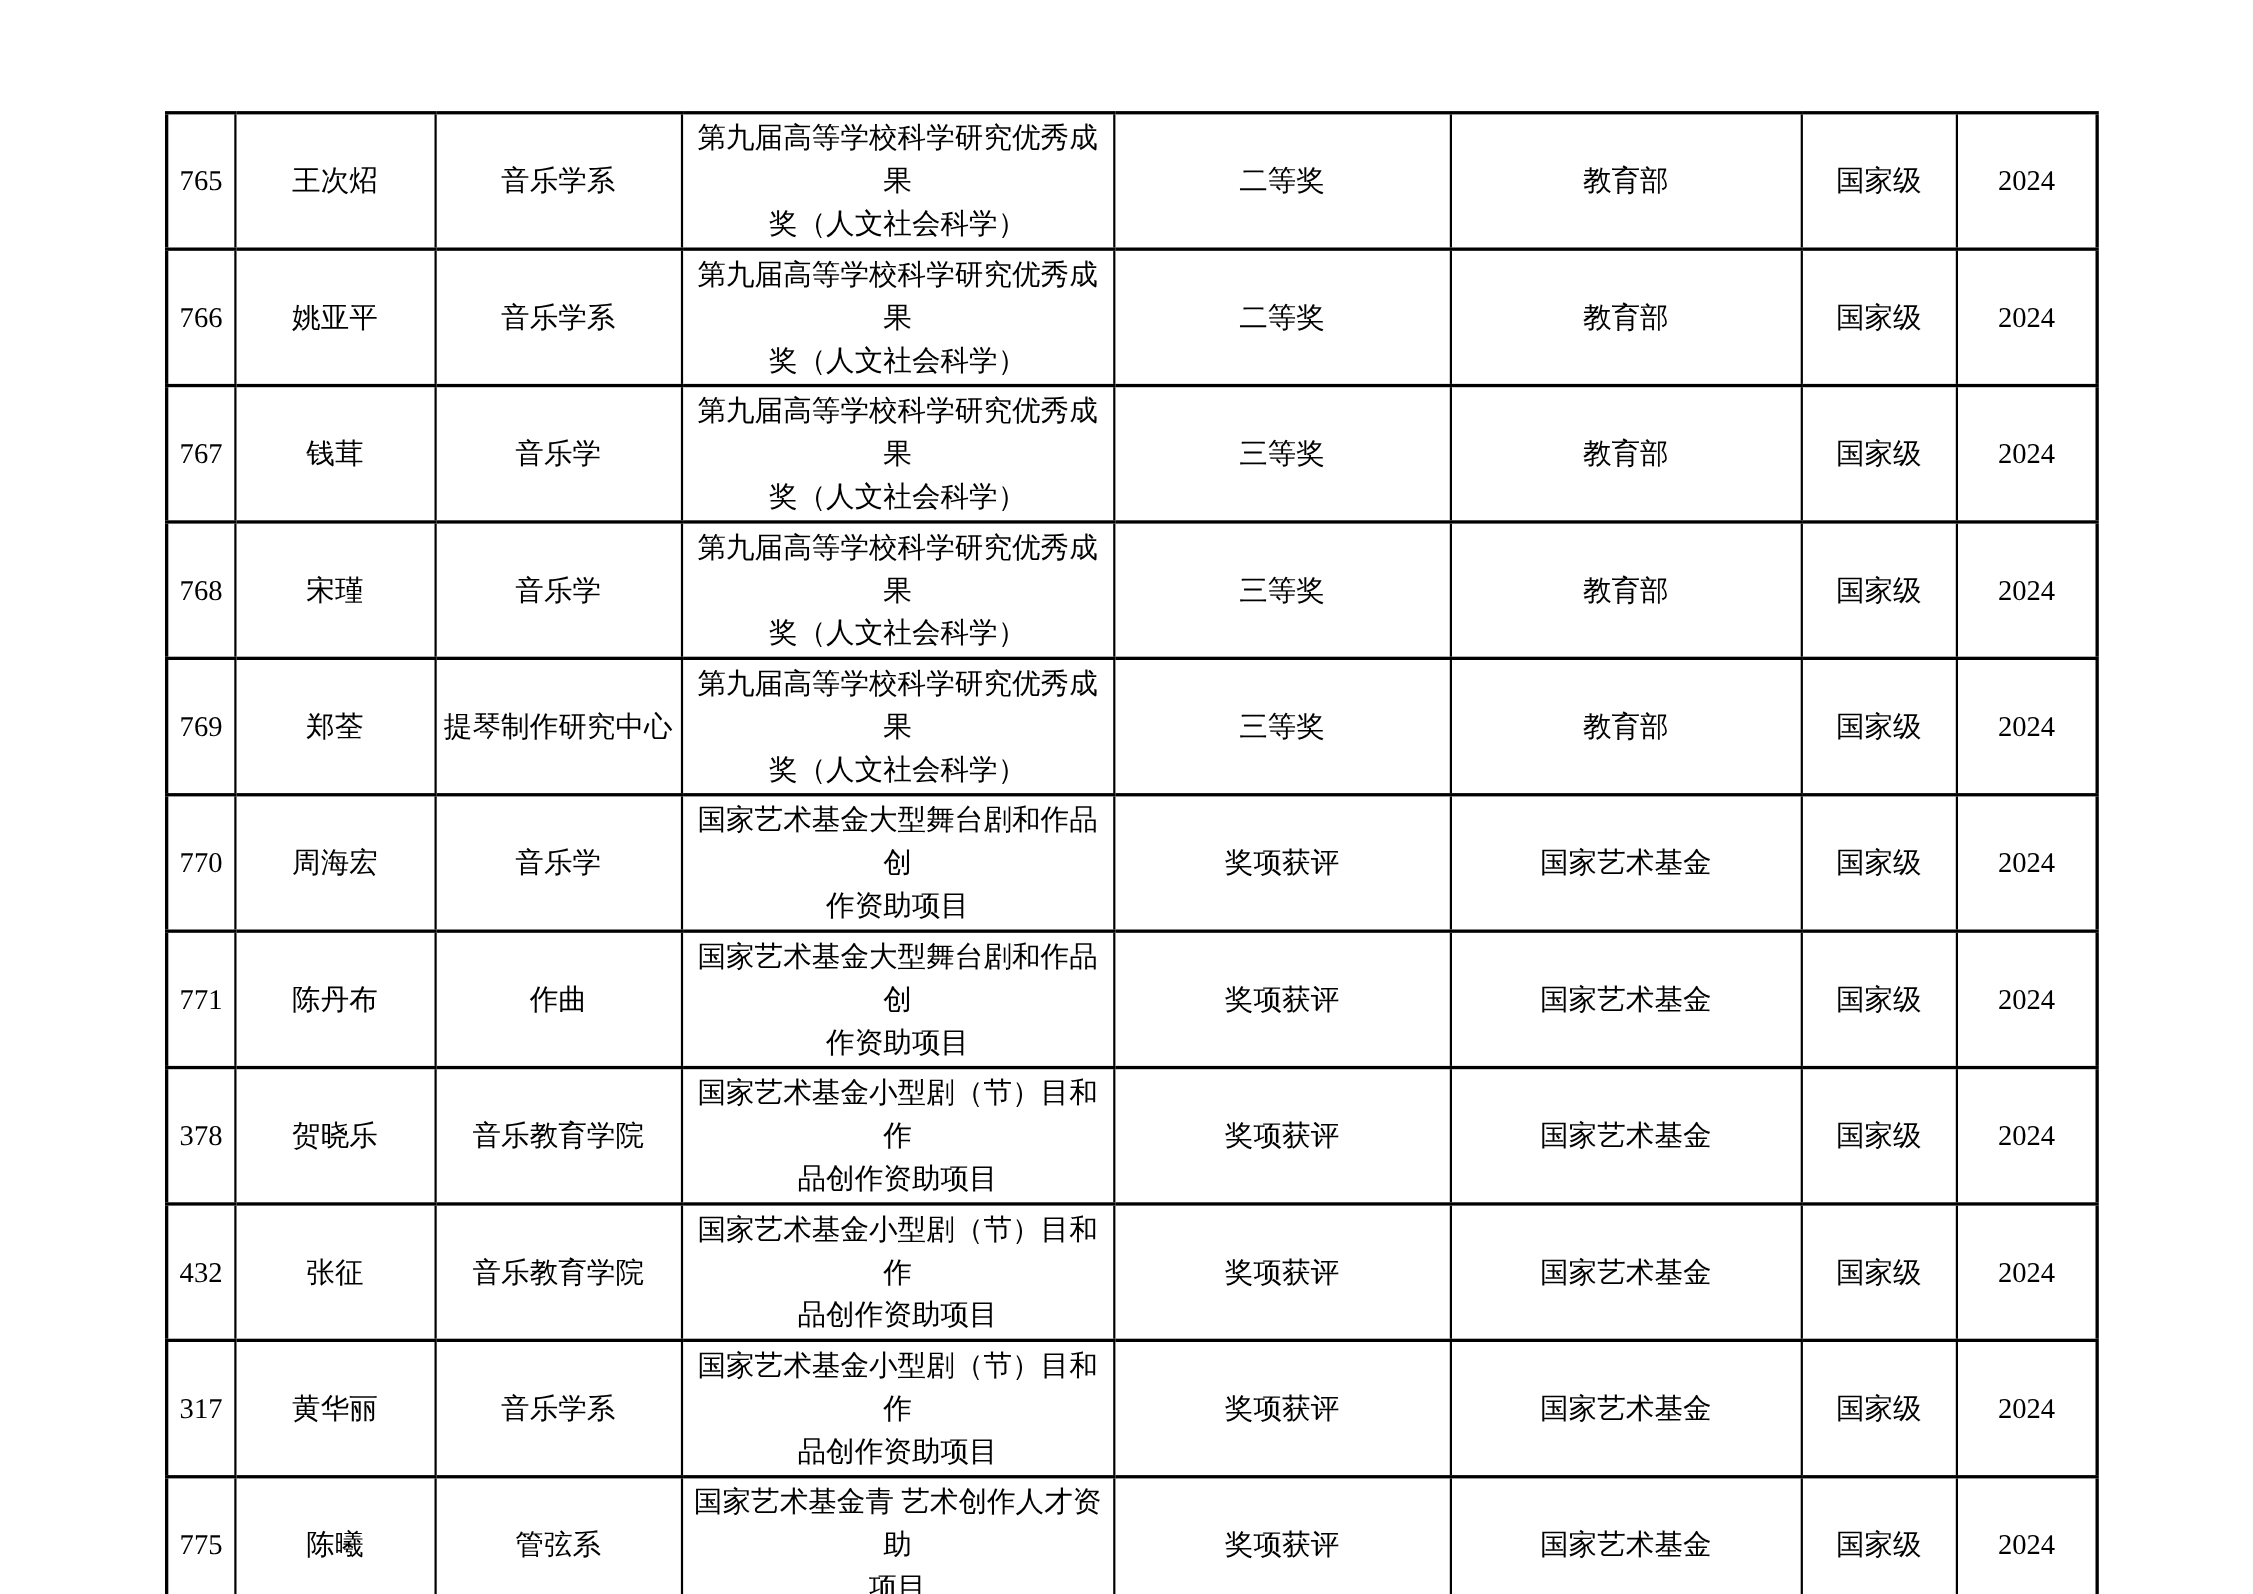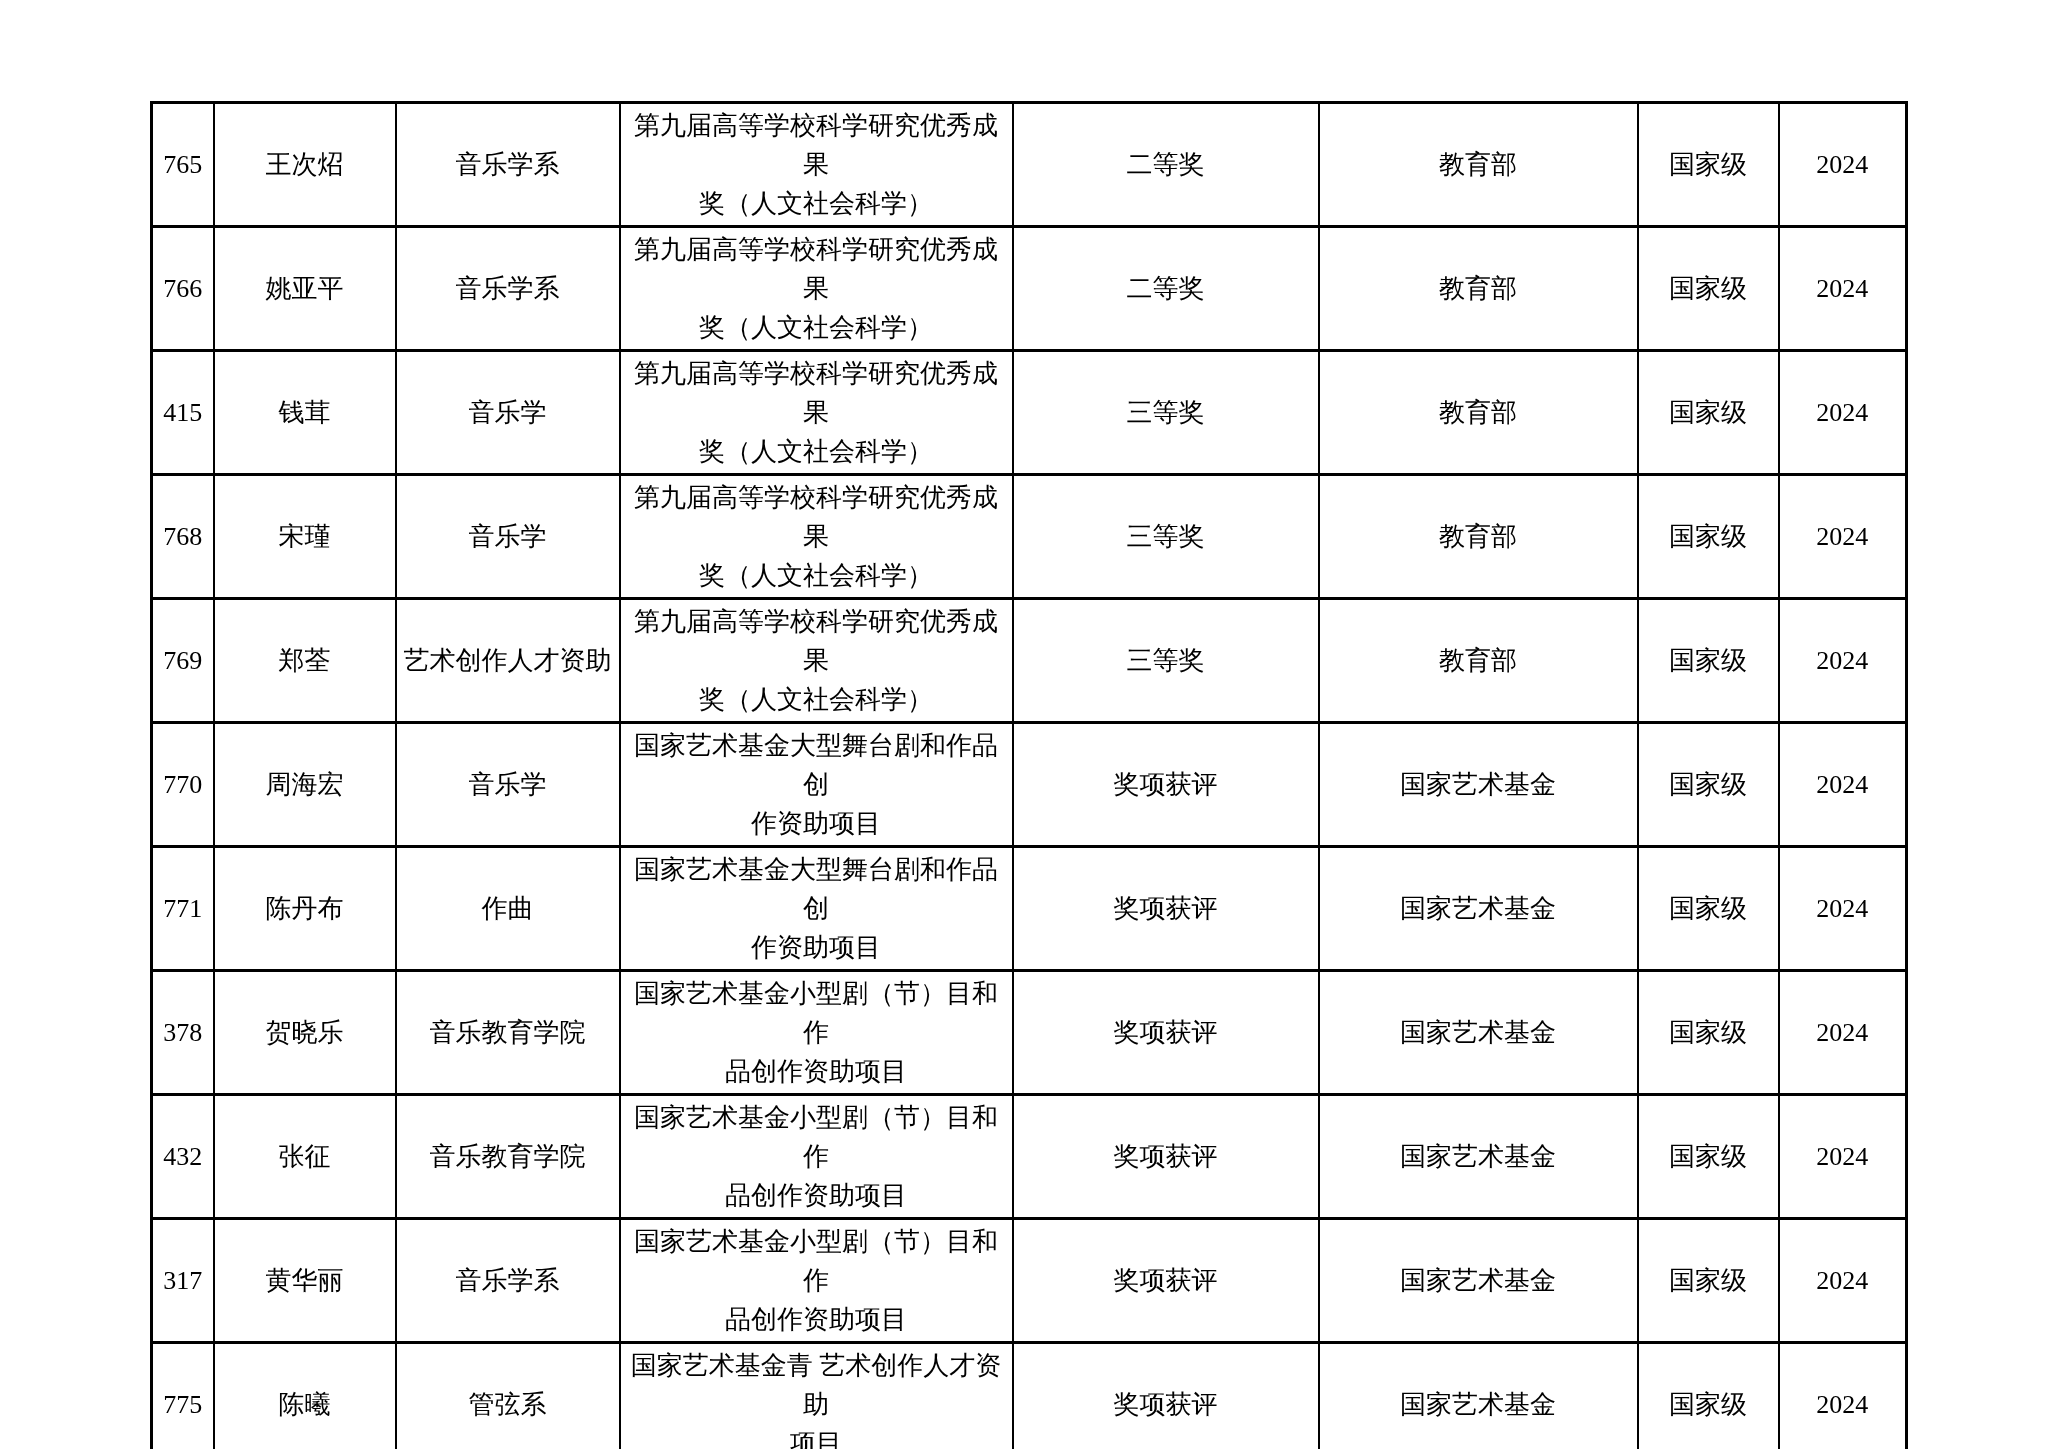--- a/index.html
+++ b/index.html
@@ -81,21 +81,21 @@
           <td class="col-name">姚亚平</td>
           <td class="col-dept">音乐学系</td>
           <td class="col-award">第九届高等学校科学研究优秀成果
 奖（人文社会科学）</td>
           <td class="col-grade">二等奖</td>
           <td class="col-org">教育部</td>
           <td class="col-level">国家级</td>
           <td class="col-year">2024</td>
         </tr>
         <tr>
-          <td class="col-no">415</td>
+          <td class="col-no">767</td>
           <td class="col-name">钱茸</td>
           <td class="col-dept">音乐学</td>
           <td class="col-award">第九届高等学校科学研究优秀成果
 奖（人文社会科学）</td>
           <td class="col-grade">三等奖</td>
           <td class="col-org">教育部</td>
           <td class="col-level">国家级</td>
           <td class="col-year">2024</td>
         </tr>
         <tr>
@@ -105,21 +105,21 @@
           <td class="col-award">第九届高等学校科学研究优秀成果
 奖（人文社会科学）</td>
           <td class="col-grade">三等奖</td>
           <td class="col-org">教育部</td>
           <td class="col-level">国家级</td>
           <td class="col-year">2024</td>
         </tr>
         <tr>
           <td class="col-no">769</td>
           <td class="col-name">郑荃</td>
-          <td class="col-dept">艺术创作人才资助</td>
+          <td class="col-dept">提琴制作研究中心</td>
           <td class="col-award">第九届高等学校科学研究优秀成果
 奖（人文社会科学）</td>
           <td class="col-grade">三等奖</td>
           <td class="col-org">教育部</td>
           <td class="col-level">国家级</td>
           <td class="col-year">2024</td>
         </tr>
         <tr>
           <td class="col-no">770</td>
           <td class="col-name">周海宏</td>

